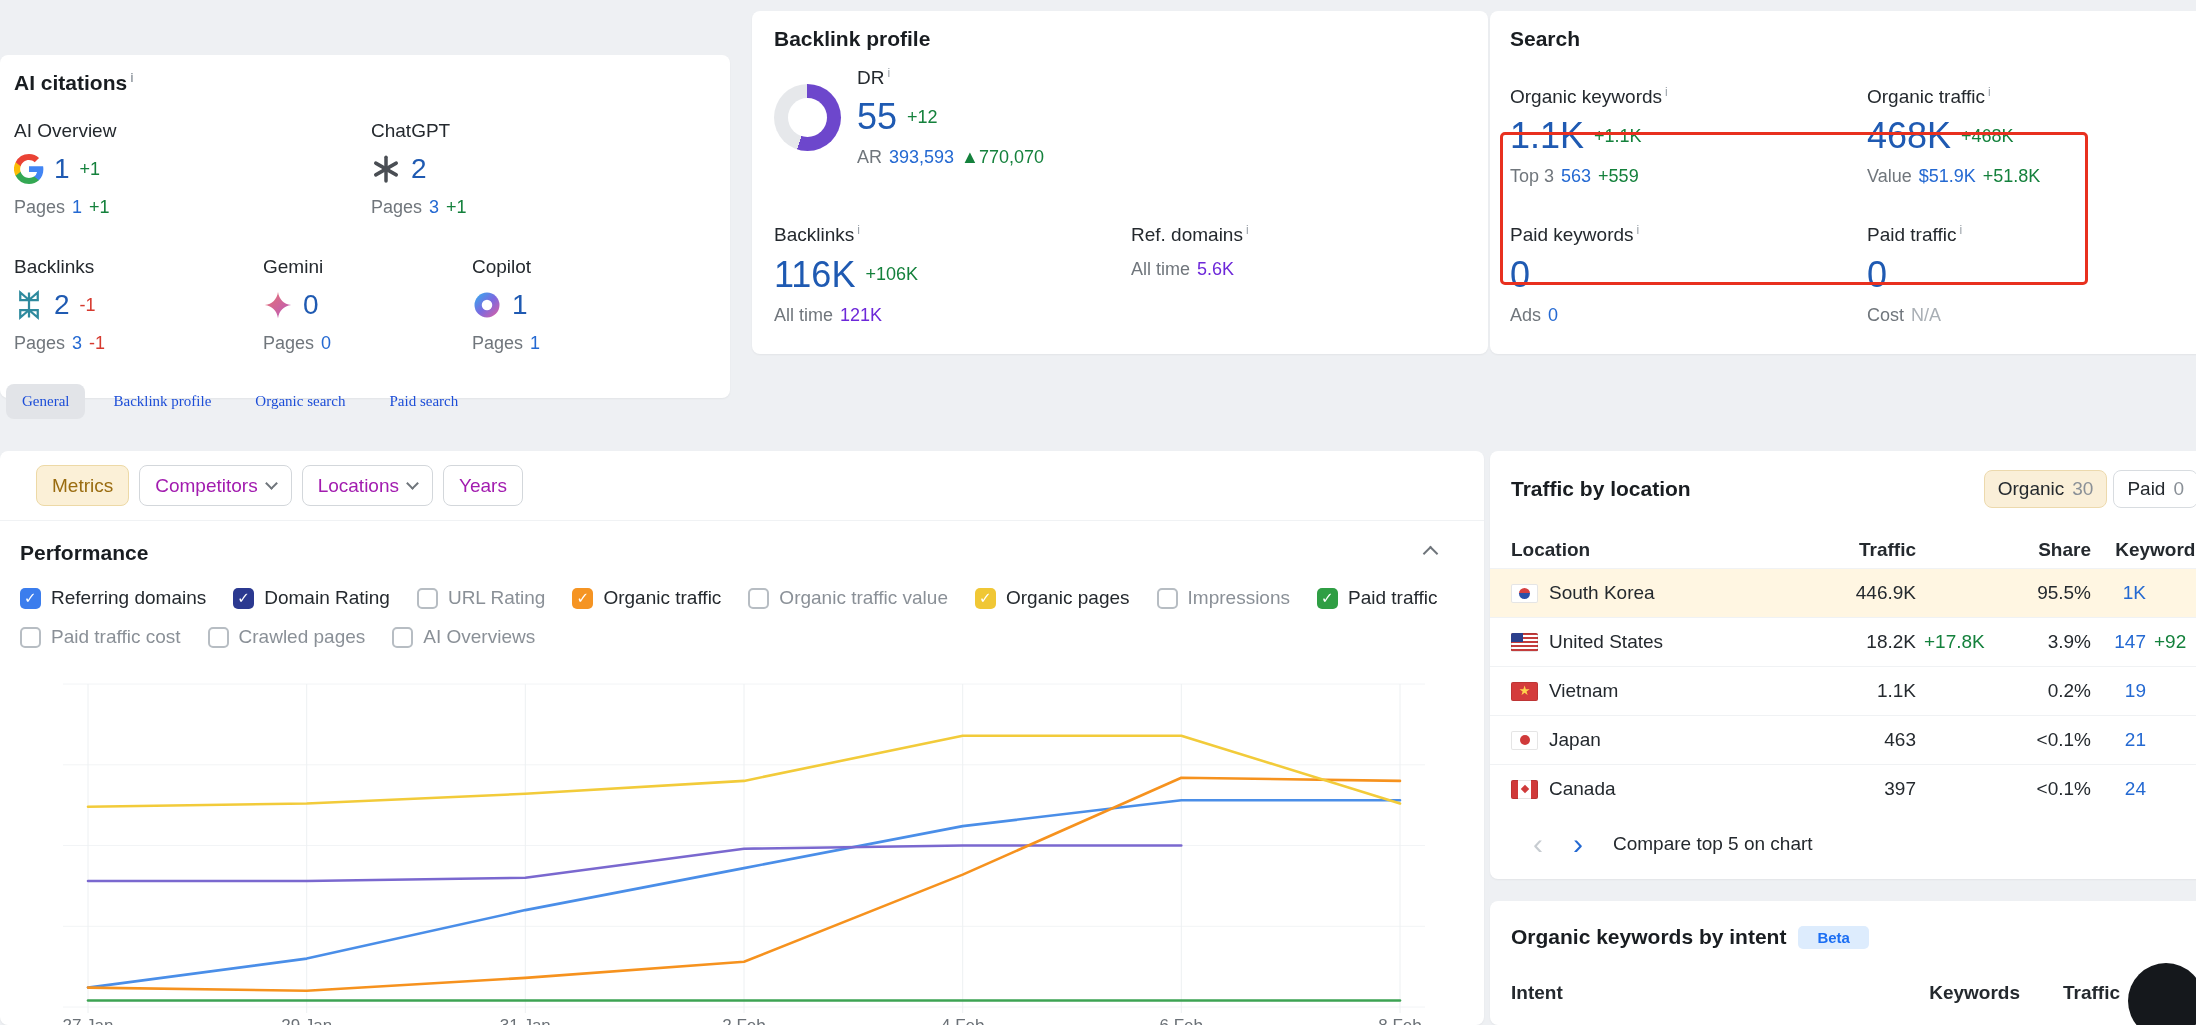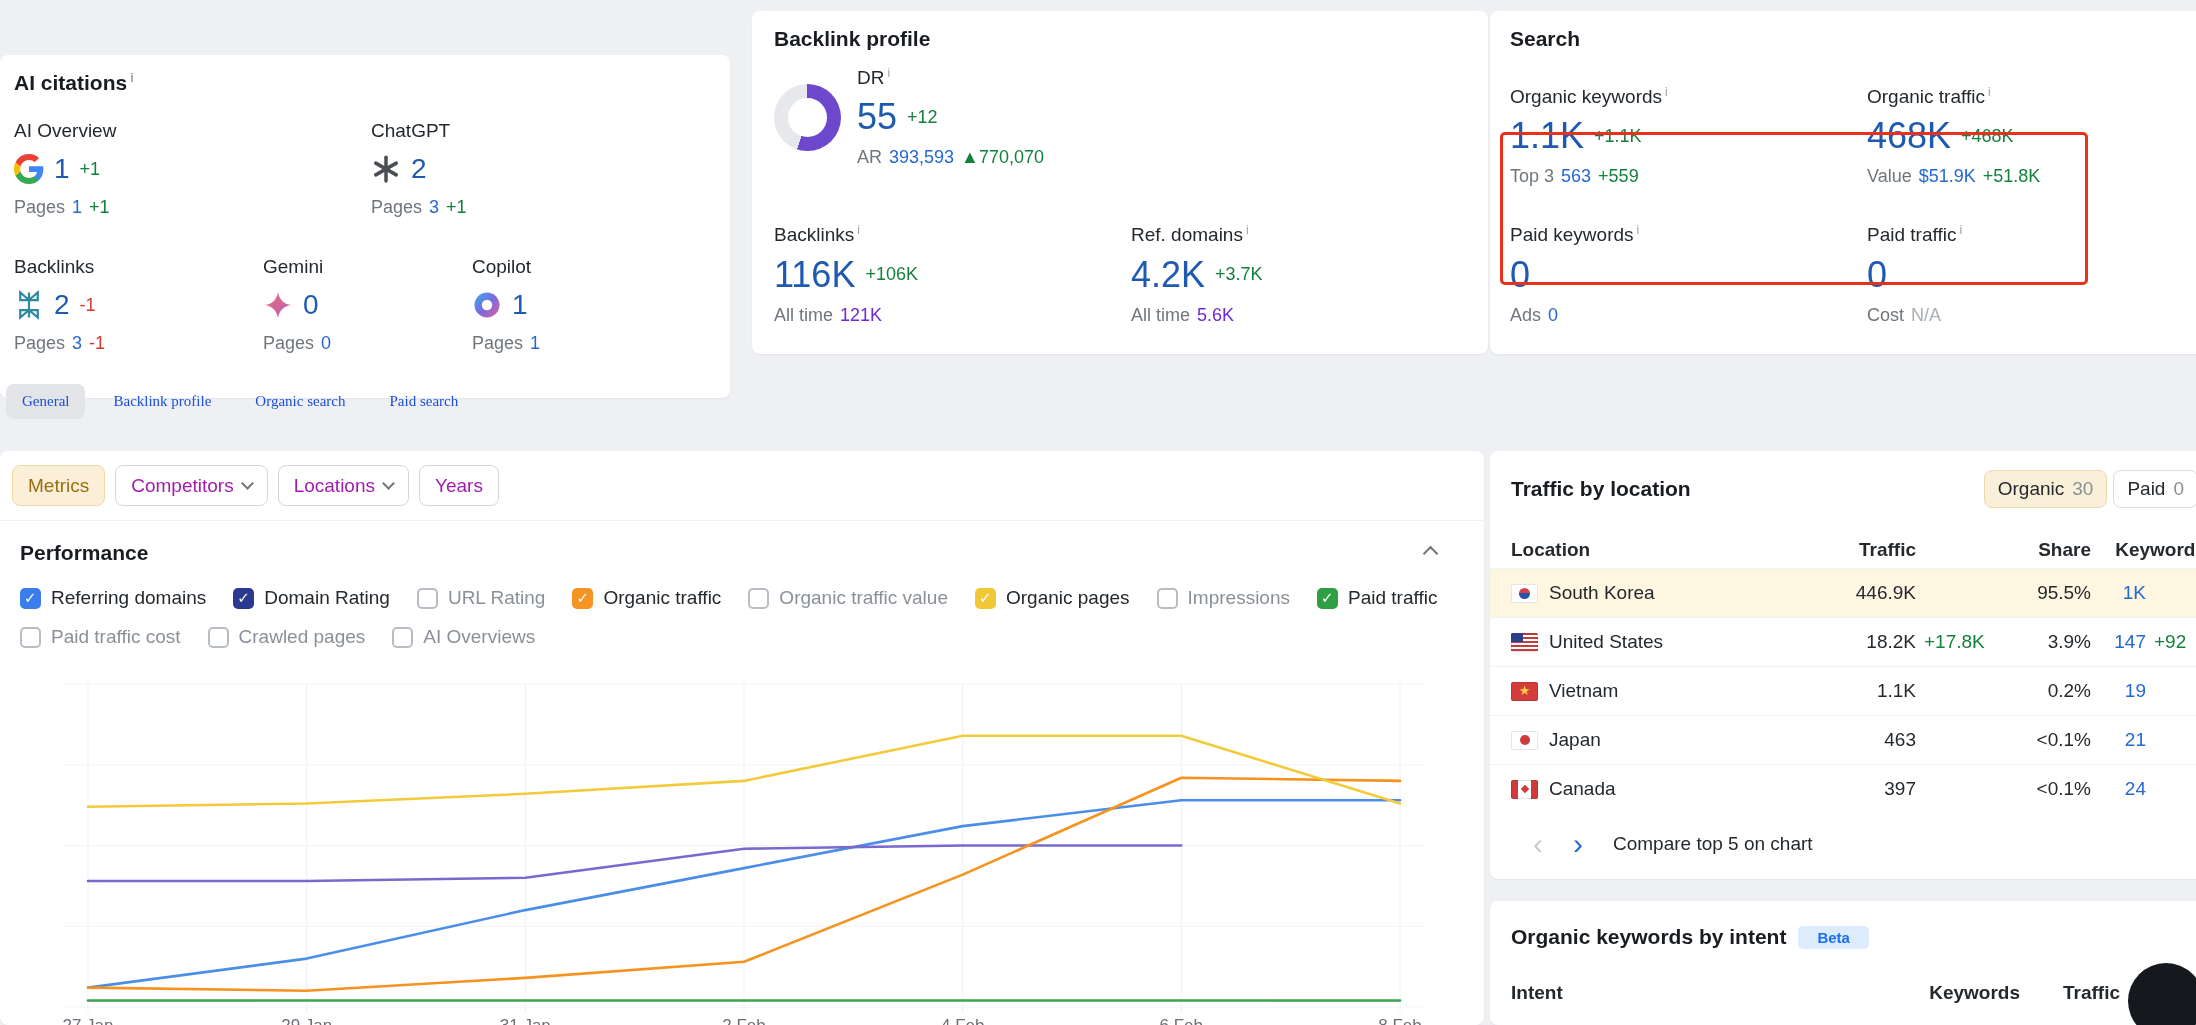--- a/index.html
+++ b/index.html
@@ -56,21 +56,21 @@
              border:3px solid #e8301f; border-radius:5px; pointer-events:none; z-index:2; }
 
   
   .tabs { position:absolute; left:6px; top:384px; display:flex; gap:12px; align-items:center; }
   .tab { background:transparent; border:none; font-family:Liberation Serif, serif; font-size:15px; color:#1d4ed8;
          padding:9px 16px; border-radius:8px; cursor:pointer; white-space:nowrap; }
   .tab.selected { background:#e2e4e8; }
 
   
   .card-main { left:0; top:451px; width:1484px; height:574px; }
-  .toolbar { display:flex; align-items:center; gap:10px; padding:14px 60px 14px 12px; border-bottom:1px solid #f0f2f4; }
+  .toolbar { display:flex; align-items:center; gap:10px; padding:14px 60px 14px 36px; border-bottom:1px solid #f0f2f4; }
   .toolbar-right { margin-left:auto; display:flex; align-items:center; gap:10px; }
   .btn { height:41px; display:inline-flex; align-items:center; gap:9px; padding:0 15px;
          border:1px solid #d3d7db; border-radius:8px; background:#fff; font-size:19px;
          color:#a21caf; cursor:pointer; font-family:inherit; white-space:nowrap; }
   .btn-metrics { background:#fbf0d7; border-color:#edd9a6; color:#9a6c10; }
   .caret { display:inline-block; width:9px; height:9px; border-right:2px solid #6f757b; border-bottom:2px solid #6f757b;
            transform:rotate(45deg); margin-top:-4px; }
   .kebab-btn { border:none; background:transparent; width:34px; height:41px; display:inline-flex; align-items:center; justify-content:center; cursor:pointer; }
   .kebab { width:5px; height:5px; border-radius:50%; background:#5f646a; box-shadow:0 -8px 0 #5f646a, 0 8px 0 #5f646a; }
 
@@ -289,24 +289,20 @@
         <span class="big-num">116K</span>
         <span class="delta green">+106K</span>
       </div>
       <div class="sub-row">
         <span class="gray">All time</span>
         <span class="dark">121K</span>
       </div>
     </div>
     <div class="bl-col">
       <div class="metric-label"><span>Ref. domains</span><sup class="info">i</sup></div>
-      <div class="value-row">
-        <span class="big-num">4.2K</span>
-        <span class="delta green">+3.7K</span>
-      </div>
       <div class="sub-row">
         <span class="gray">All time</span>
         <span class="dark">5.6K</span>
       </div>
     </div>
   </div>
 </section>
 
 <section class="card card-search">
   <h3 class="card-title">Search</h3>

